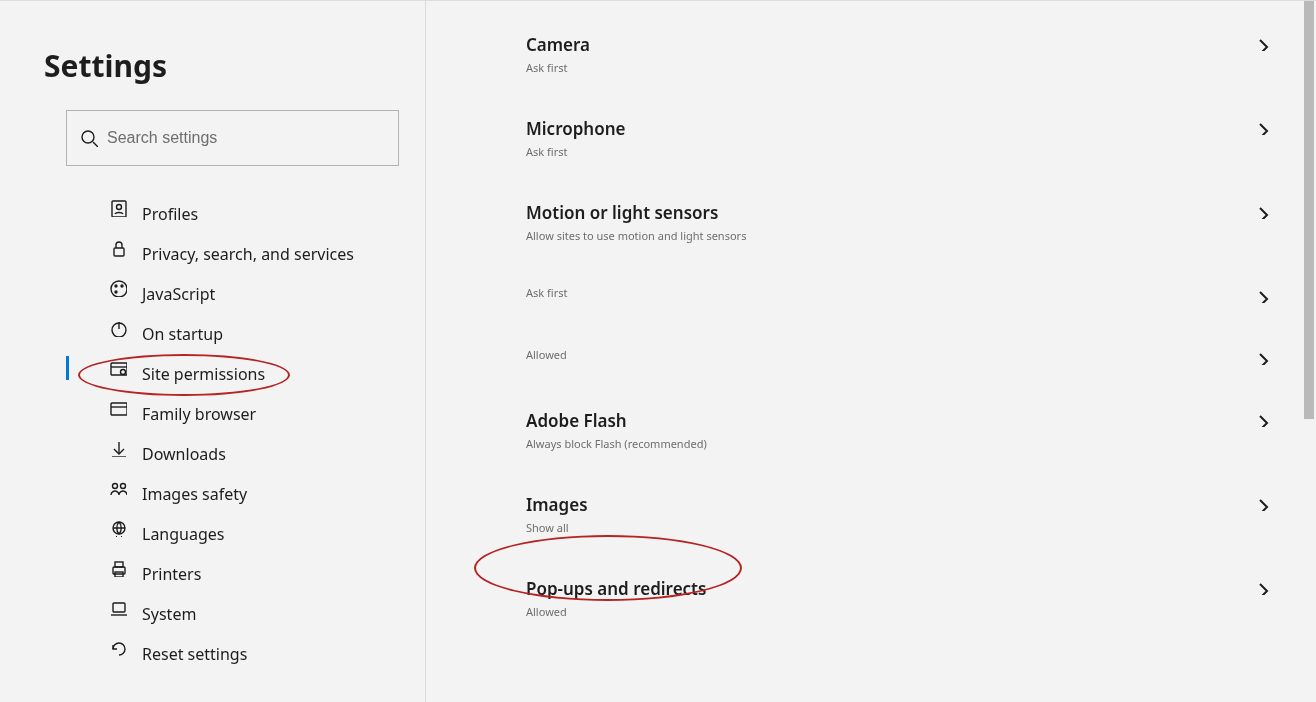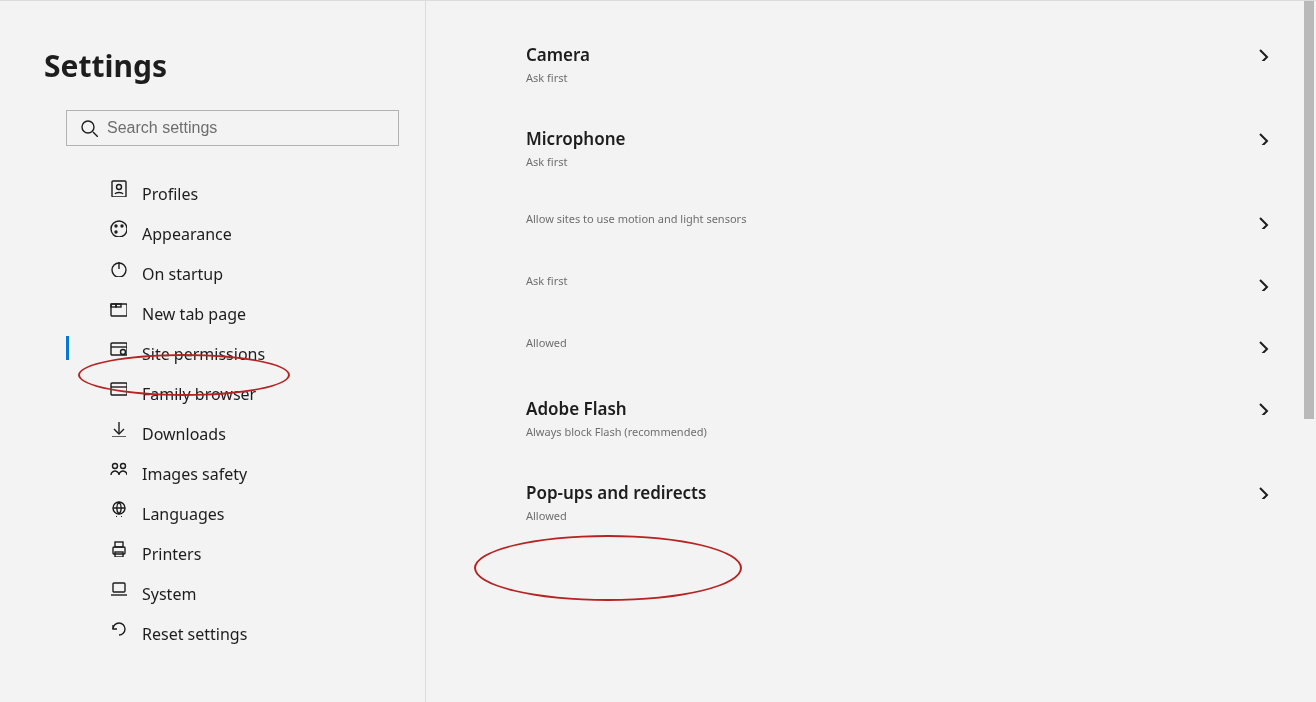--- a/index.html
+++ b/index.html
@@ -38,21 +38,21 @@
   .sidebar-title {
     font-size: 30px;
     font-weight: 700;
     margin: 0 0 24px 44px;
   }
   .search-wrap {
     margin: 0 26px 22px 66px;
   }
   .search-input {
     width: 100%;
-    height: 36px;
+    height: 56px;
     border: 1px solid var(--input-border);
     background: transparent;
     font-size: 16px;
     padding: 0 14px 0 40px;
     outline: none;
     color: var(--text);
   }
   .search-input::placeholder { color: var(--muted); }
   .search-wrap { position: relative; }
   .search-icon-svg {
@@ -94,21 +94,21 @@
 
   
   .ico { width: 18px; height: 18px; stroke: var(--text); fill: none; stroke-width: 1.4; }
 
   
   .main {
     position: absolute;
     left: 426px; top: 0;
     right: 34px;
     height: 702px;
-    padding-top: 14px;
+    padding-top: 4px;
   }
   .perm-list { list-style: none; margin: 0; padding: 0; }
   .perm-item {
     display: flex;
     align-items: flex-start;
     padding: 20px 0 22px 0;
     position: relative;
     cursor: pointer;
   }
   .perm-item:first-child { padding-top: 28px; }
@@ -292,40 +292,40 @@
     <span class="nav-icon">
       <svg class="ico">
             <use href="#i-profile"></use>
           </svg>
     </span>
     <span class="nav-label">Profiles</span>
       </li>
       <li class="nav-item">
     <span class="nav-icon">
       <svg class="ico">
+            <use href="#i-lock"></use>
+          </svg>
+    </span>
+    <span class="nav-label">Privacy, search, and services</span>
+      </li>
+      <li class="nav-item">
+    <span class="nav-icon">
+      <svg class="ico">
             <use href="#i-palette"></use>
           </svg>
     </span>
-    <span class="nav-label">Appearance</span>
+    <span class="nav-label">JavaScript</span>
       </li>
       <li class="nav-item">
     <span class="nav-icon">
       <svg class="ico">
             <use href="#i-power"></use>
           </svg>
     </span>
     <span class="nav-label">On startup</span>
-      </li>
-      <li class="nav-item">
-    <span class="nav-icon">
-      <svg class="ico">
-            <use href="#i-newtab"></use>
-          </svg>
-    </span>
-    <span class="nav-label">New tab page</span>
       </li>
       <li class="nav-item selected">
     <span class="nav-icon">
       <svg class="ico">
             <use href="#i-siteperm"></use>
           </svg>
     </span>
     <span class="nav-label">Site permissions</span>
       </li>
       <li class="nav-item">
@@ -424,20 +424,21 @@
           </svg>
     </span>
       </li>
       <li class="perm-item">
     <span class="perm-icon">
       <svg class="ico">
             <use href="#i-motion"></use>
           </svg>
     </span>
     <span class="perm-texts">
+      <p class="perm-title">Motion or light sensors</p>
       <p class="perm-sub">Allow sites to use motion and light sensors</p>
     </span>
     <span class="perm-chevron">
       <svg class="ico">
             <use href="#i-chevron"></use>
           </svg>
     </span>
       </li>
       <li class="perm-item">
     <span class="perm-icon">
@@ -471,20 +472,36 @@
       </li>
       <li class="perm-item">
     <span class="perm-icon">
       <svg class="ico">
             <use href="#i-puzzle"></use>
           </svg>
     </span>
     <span class="perm-texts">
       <p class="perm-title">Adobe Flash</p>
       <p class="perm-sub">Always block Flash (recommended)</p>
+    </span>
+    <span class="perm-chevron">
+      <svg class="ico">
+            <use href="#i-chevron"></use>
+          </svg>
+    </span>
+      </li>
+      <li class="perm-item">
+    <span class="perm-icon">
+      <svg class="ico">
+            <use href="#i-image"></use>
+          </svg>
+    </span>
+    <span class="perm-texts">
+      <p class="perm-title">Images</p>
+      <p class="perm-sub">Show all</p>
     </span>
     <span class="perm-chevron">
       <svg class="ico">
             <use href="#i-chevron"></use>
           </svg>
     </span>
       </li>
       <li class="perm-item">
     <span class="perm-icon">
       <svg class="ico">

